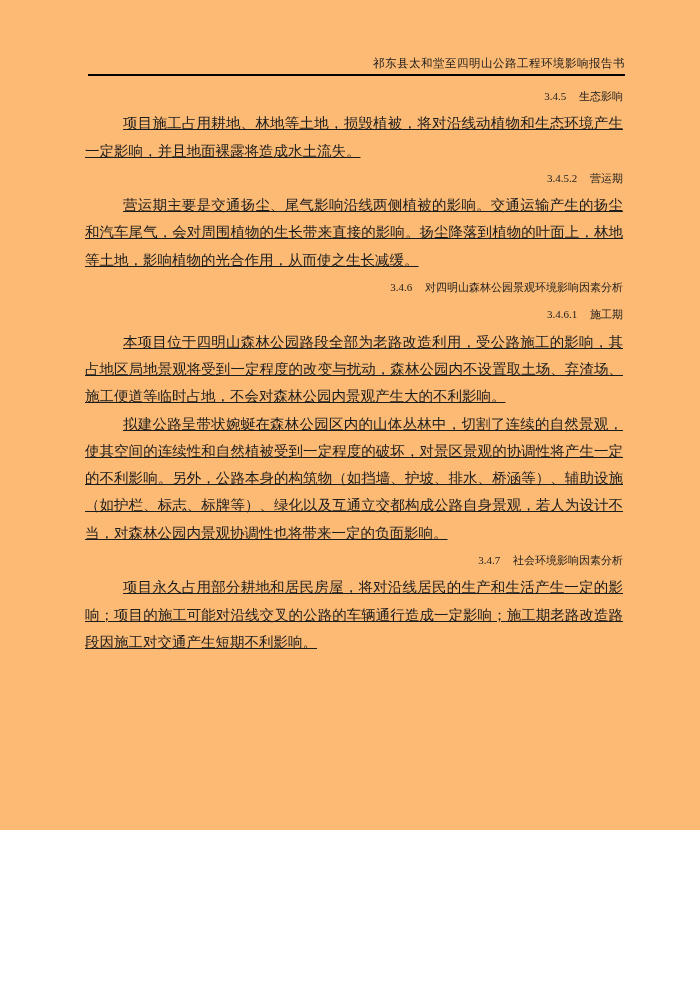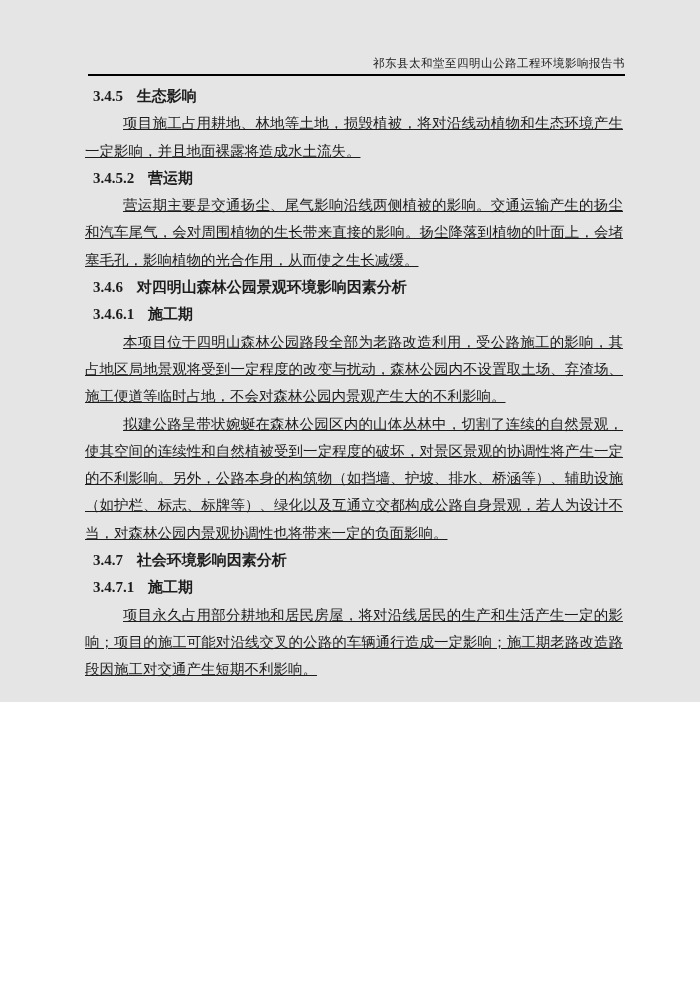--- a/index.html
+++ b/index.html
@@ -3,22 +3,22 @@
 <meta charset="utf-8">
 <style>
   html, body {
     margin: 0;
     padding: 0;
     background: #ffffff;
   }
   .page {
     position: relative;
     width: 700px;
-    height: 702px;
-    background: #e5e5e5;
+    height: 830px;
+    background: #fdba74;
     overflow: hidden;
     font-family: "Liberation Serif", "DejaVu Serif", serif;
     color: #1c1c1c;
   }
   .page-header {
     position: absolute;
     left: 88px;
     right: 75px;
     top: 0;
     height: 71px;
@@ -39,24 +39,24 @@
     position: absolute;
     left: 85px;
     right: 77px;
     top: 83px;
     font-size: 14.5px;
     line-height: 27.3px;
     text-align: justify;
     text-justify: inter-character;
   }
   .h2, .h3 {
-    font-weight: bold;
-    font-size: 15px;
+    font-weight: normal;
+    font-size: 11px;
     padding-left: 8px;
-    text-align: left;
+    text-align: right;
     white-space: nowrap;
   }
   .h2 .num, .h3 .num {
     margin-right: 10px;
   }
   .para {
     margin: 0;
     text-indent: 38px;
     text-decoration: underline;
   }
@@ -90,21 +90,21 @@
     </div>
 
 
     <p class="para">项目施工占用耕地、林地等土地，损毁植被，将对沿线动植物和生态环境产生一定影响，并且地面裸露将造成水土流失。</p>
 
     <div class="h3">
       <span class="num">3.4.5.2</span>
       <span class="ttl">营运期</span>
     </div>
 
-    <p class="para">营运期主要是交通扬尘、尾气影响沿线两侧植被的影响。交通运输产生的扬尘和汽车尾气，会对周围植物的生长带来直接的影响。扬尘降落到植物的叶面上，会堵塞毛孔，影响植物的光合作用，从而使之生长减缓。</p>
+    <p class="para">营运期主要是交通扬尘、尾气影响沿线两侧植被的影响。交通运输产生的扬尘和汽车尾气，会对周围植物的生长带来直接的影响。扬尘降落到植物的叶面上，林地等土地，影响植物的光合作用，从而使之生长减缓。</p>
 
     <div class="h2">
       <span class="num">3.4.6</span>
       <span class="ttl">对四明山森林公园景观环境影响因素分析</span>
     </div>
 
     <div class="h3">
       <span class="num">3.4.6.1</span>
       <span class="ttl">施工期</span>
     </div>
@@ -112,24 +112,20 @@
     <p class="para">本项目位于四明山森林公园路段全部为老路改造利用，受公路施工的影响，其占地区局地景观将受到一定程度的改变与扰动，森林公园内不设置取土场、弃渣场、施工便道等临时占地，不会对森林公园内景观产生大的不利影响。</p>
 
 
     <p class="para">拟建公路呈带状婉蜒在森林公园区内的山体丛林中，切割了连续的自然景观，使其空间的连续性和自然植被受到一定程度的破坏，对景区景观的协调性将产生一定的不利影响。另外，公路本身的构筑物（如挡墙、护坡、排水、桥涵等）、辅助设施（如护栏、标志、标牌等）、绿化以及互通立交都构成公路自身景观，若人为设计不当，对森林公园内景观协调性也将带来一定的负面影响。</p>
 
     <div class="h2">
       <span class="num">3.4.7</span>
       <span class="ttl">社会环境影响因素分析</span>
     </div>
 
-    <div class="h3">
-      <span class="num">3.4.7.1</span>
-      <span class="ttl">施工期</span>
-    </div>
 
     <p class="para">项目永久占用部分耕地和居民房屋，将对沿线居民的生产和生活产生一定的影响；项目的施工可能对沿线交叉的公路的车辆通行造成一定影响；施工期老路改造路段因施工对交通产生短期不利影响。</p>
 
 
 
   </main>
 
   <footer class="page-footer">
     <span class="page-number">62</span>
   </footer>

